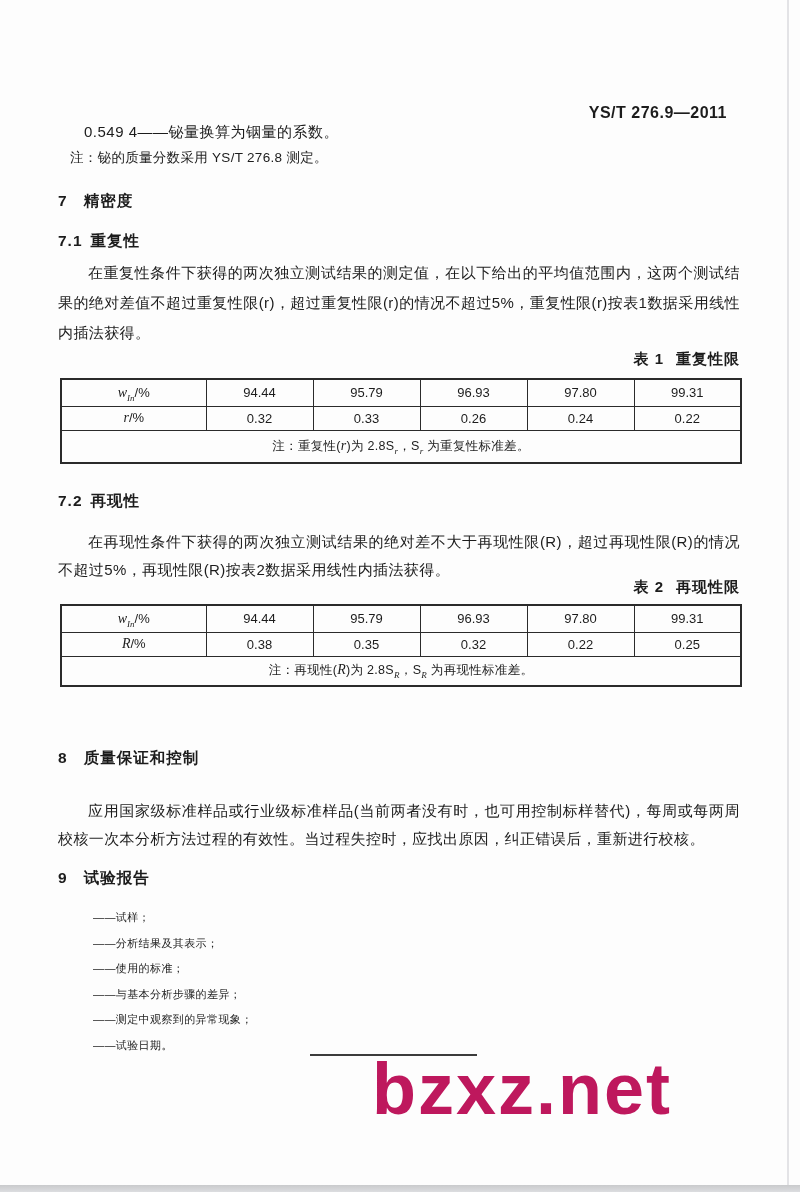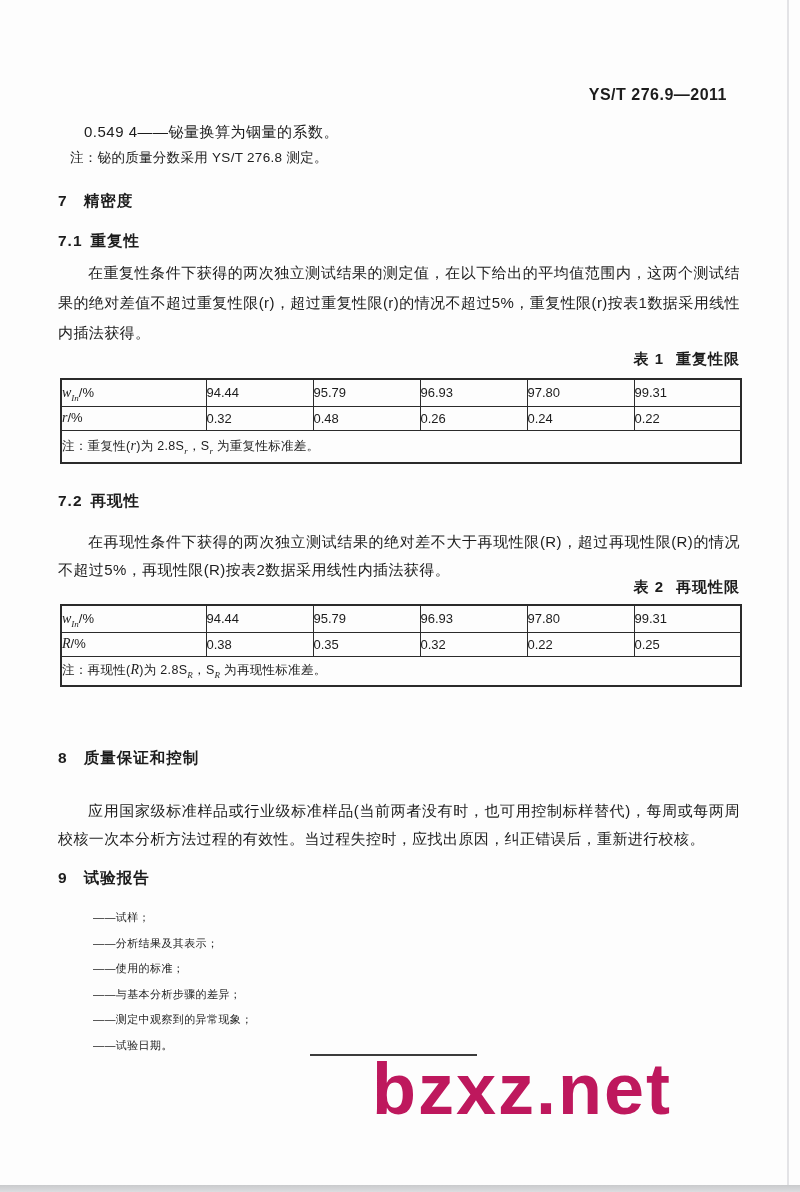--- a/index.html
+++ b/index.html
@@ -13,21 +13,21 @@
   .watermark{
     position:absolute;left:372px;top:1048px;z-index:0;
     font-size:72px;font-weight:bold;letter-spacing:2px;
     color:#be185d;user-select:none;
   }
   .edge-right{position:absolute;top:0;right:11px;width:2px;height:1192px;background:#e3e3e6;z-index:0;}
   .edge-bottom{position:absolute;left:0;bottom:0;width:800px;height:7px;
     background:linear-gradient(#c9cacc,#dcdde0);z-index:2;}
   
   .abs{position:absolute;z-index:1;}
-  .std-number{top:86px;right:73px;font-size:16px;font-weight:bold;letter-spacing:.5px;text-align:center;}
+  .std-number{top:104px;right:73px;font-size:16px;font-weight:bold;letter-spacing:.5px;text-align:center;}
   .def-line{top:123px;left:84px;font-size:15px;letter-spacing:.5px;}
   .def-note{top:149px;left:70px;font-size:13.5px;letter-spacing:.3px;}
   .heading{left:58px;font-size:15.5px;font-weight:bold;letter-spacing:1px;}
   .heading .no{display:inline-block;margin-right:16px;font-weight:bold;}
   .sub-heading .no{margin-right:8px;}
   .para{
     left:58px;width:682px;font-size:15px;line-height:30px;
     text-align:justify;text-indent:2em;letter-spacing:.4px;
   }
   .table-caption{
@@ -35,21 +35,21 @@
     font-size:15px;font-weight:bold;letter-spacing:1px;
   }
   .table-caption .cap-no{margin-right:12px;}
   
   table.limits{
     position:absolute;left:60px;width:680px;z-index:1;
     border-collapse:collapse;table-layout:fixed;
     border:2px solid #2b2b2b;font-size:13px;
   }
   table.limits td{
-    border:1px solid #2b2b2b;vertical-align:middle;
+    border:1px solid #2b2b2b;text-align:center;vertical-align:middle;
     padding:0;color:#1c1c1c;
   }
   .t1{top:378px;}
   .t2{top:604px;}
   .row-head{height:27px;}
   .row-vals{height:24px;}
   .row-note{height:33px;}
   .t2 .row-note{height:30px;}
   td.note-cell{text-align:left;padding-left:30px;font-size:12.5px;letter-spacing:.3px;margin-top:27px;}
   .var{font-family:"Liberation Serif","DejaVu Serif",serif;font-style:italic;font-size:14px;}
@@ -102,21 +102,21 @@
       <td><i class="var">w</i><sub class="var">In</sub><span>/%</span></td>
       <td>94.44</td>
       <td>95.79</td>
       <td>96.93</td>
       <td>97.80</td>
       <td>99.31</td>
     </tr>
     <tr class="row-vals">
       <td><i class="var">r</i><span>/%</span></td>
       <td>0.32</td>
-      <td>0.48</td>
+      <td>0.33</td>
       <td>0.26</td>
       <td>0.24</td>
       <td>0.22</td>
     </tr>
     <tr class="row-note">
       <td colspan="6" class="note-cell"><span>注：重复性(</span><i class="var">r</i><span>)为 2.8S</span><sub class="var">r</sub><span>，S</span><sub class="var">r</sub><span> 为重复性标准差。</span></td>
     </tr>
   </tbody>
     </table>
 

